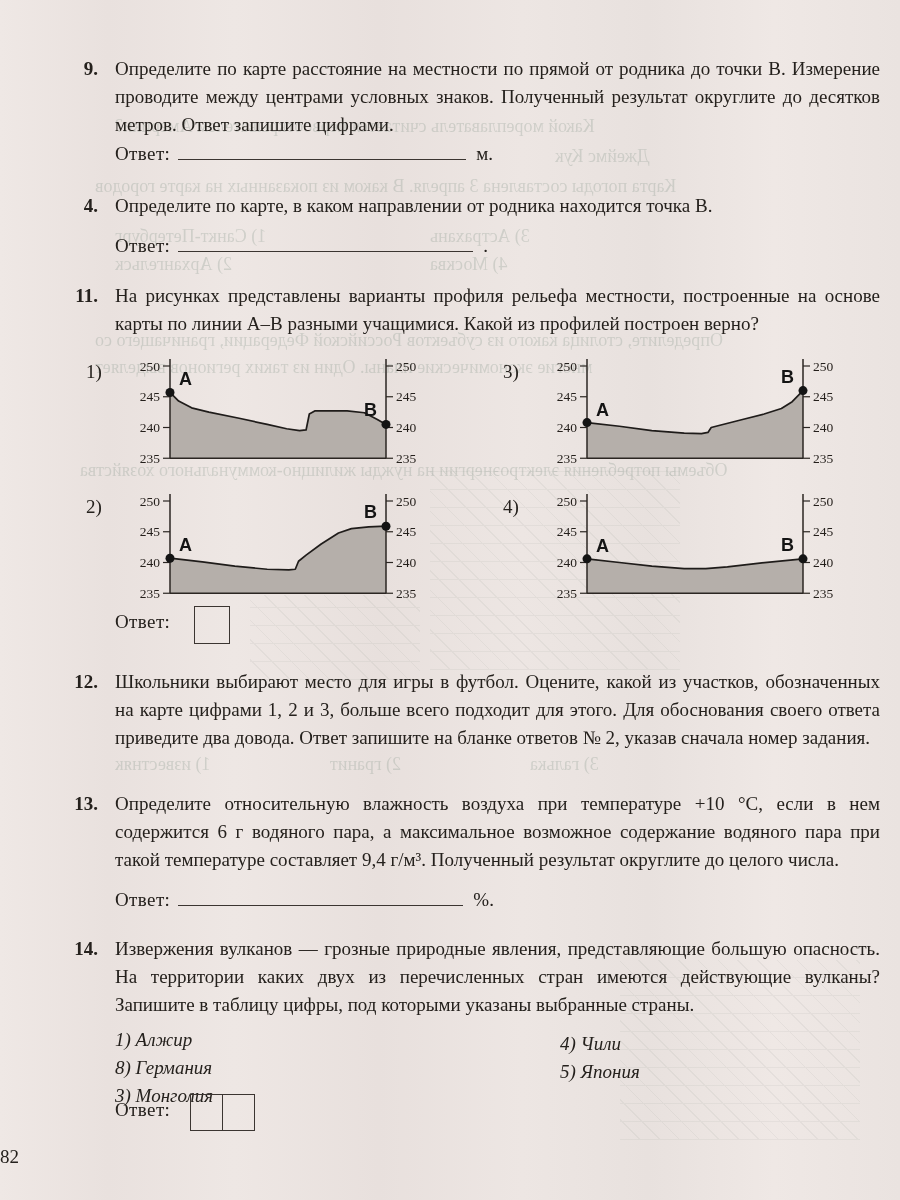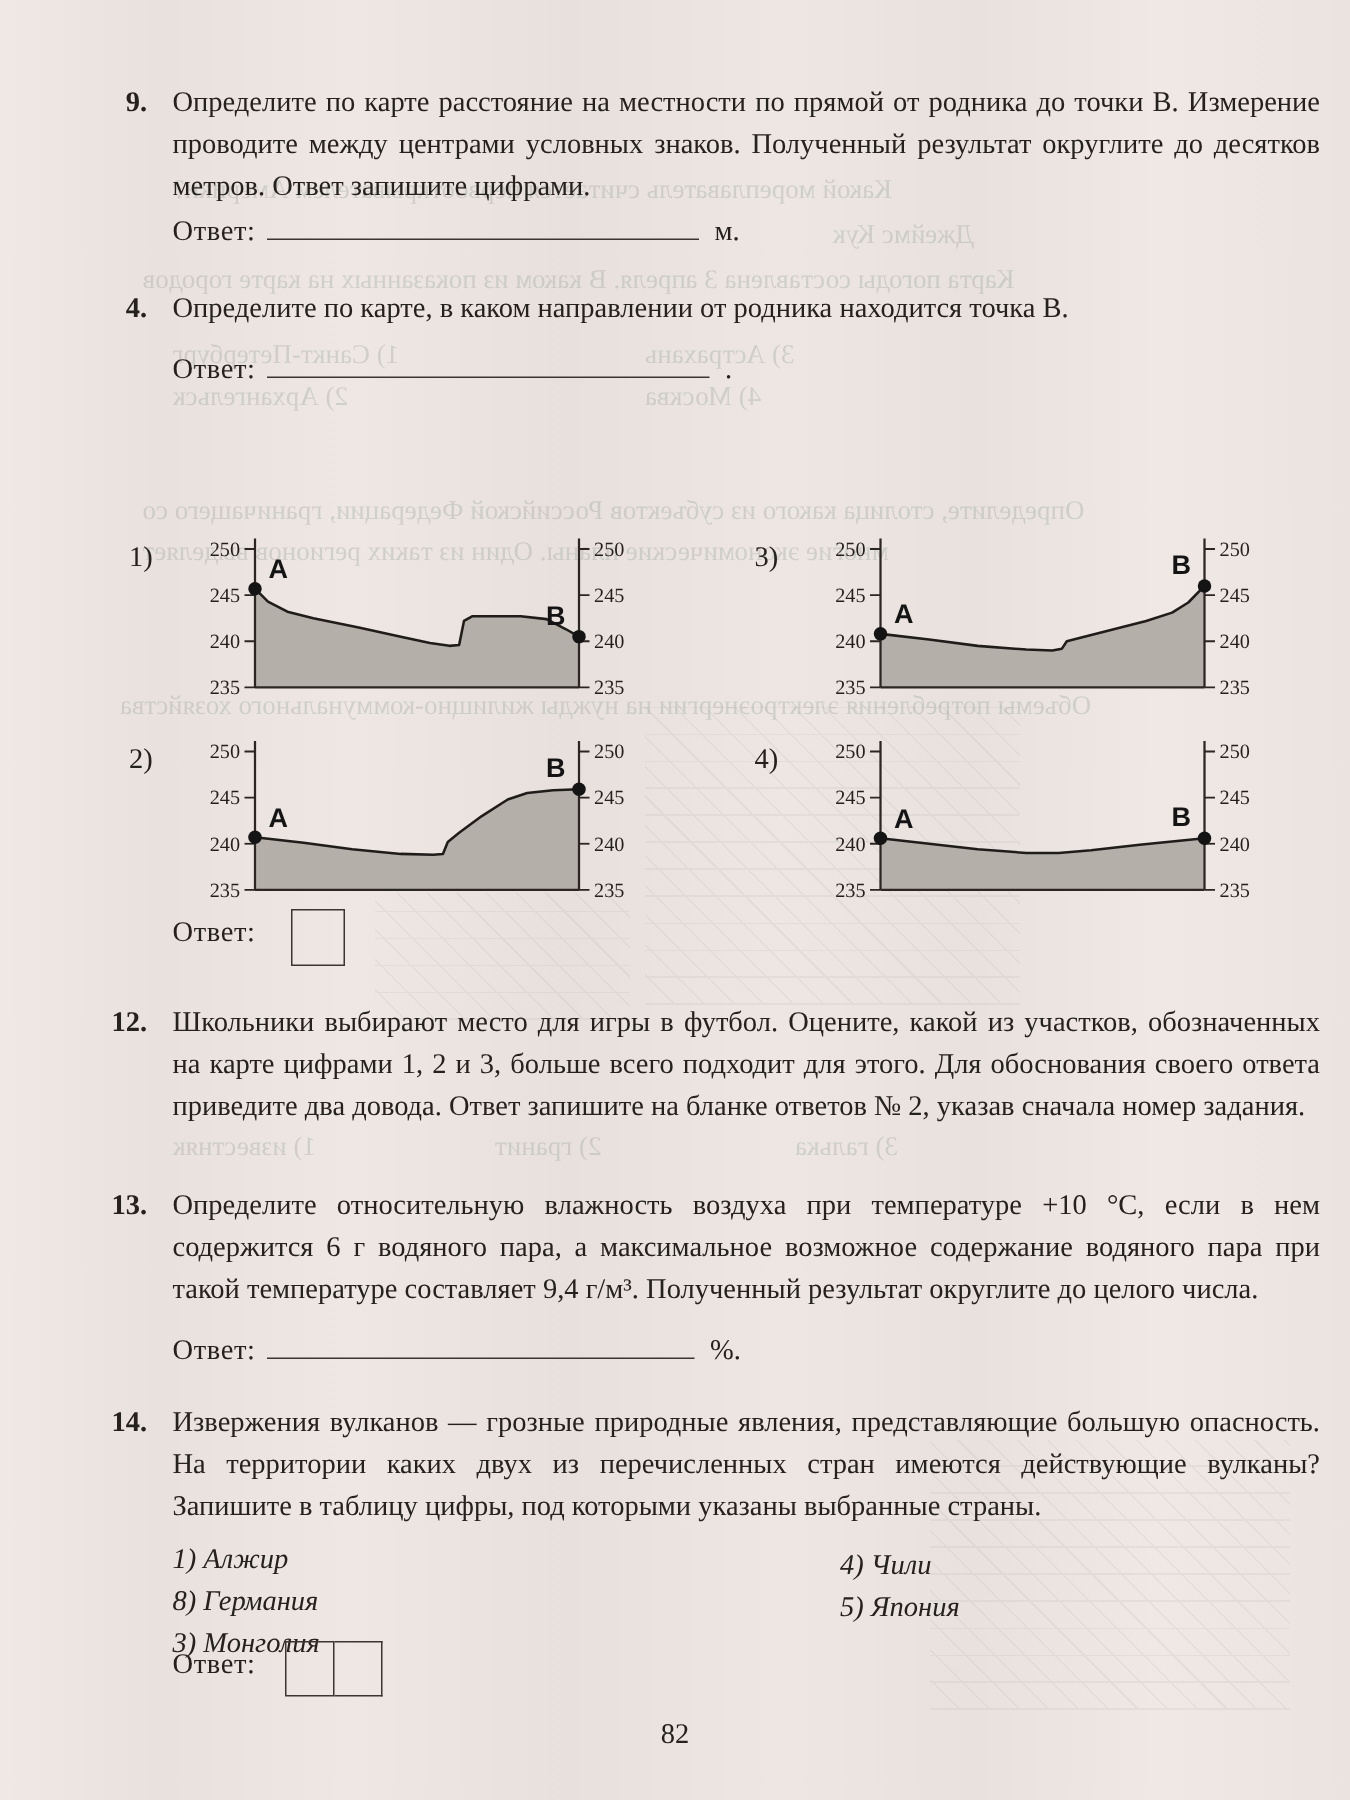--- a/index.html
+++ b/index.html
@@ -82,21 +82,21 @@
   .chart-num{
     flex:0 0 38px;font-size:19px;line-height:28px;padding-top:6px;
   }
   .chart-cell svg{display:block;margin-top:2px;}
   .options-col{
     position:absolute;font-size:19px;line-height:28px;font-style:italic;
   }
   .options-col div{white-space:nowrap;}
   .page-number{
     position:absolute;left:0;width:100%;top:1146px;
-    text-align:center;font-size:19px;
+    font-size:19px;
   }
 </style>
 </head>
 <body>
 
 <div class="paper">
 
   <div id="ghost-layer">
       <div class="ghost" style="left: 115px; top: 116px; color: rgb(141, 156, 145);">Какой мореплаватель считается первооткрывателем Америки?</div>
       <div class="ghost" style="left: 555px; top: 146px; color: rgb(141, 156, 145);">Джеймс Кук</div>
@@ -129,20 +129,24 @@
   <div class="q" style="top:192px">
     <div class="qnum">4.</div>
     <div class="qtext">Определите по карте, в каком направлении от родника находится точка В.</div>
   </div>
   <div class="answer-row" style="top:232px">
     <span class="alabel">Ответ:</span>
     <span class="aline" style="width:295px"></span>
     <span class="asuffix">.</span>
   </div>
 
+  <div class="q" style="top:282px">
+    <div class="qnum">11.</div>
+    <div class="qtext">На рисунках представлены варианты профиля рельефа местности, построенные на основе карты по линии А–В разными учащимися. Какой из профилей по­строен верно?</div>
+  </div>
 
   <div class="charts-grid">
     <div class="chart-cell">
       <span class="chart-num">1)</span>
       <svg width="310" height="125" viewBox="0 0 310 125">
           <polygon points="46,38.44500000000007 54.64,47.05499999999993 67.6,53.82000000000007 84.88,58.125 115.12,64.275 143.2,70.42500000000001 162.64,74.72999999999993 175.6,76.575 182.08,75.96000000000004 185.32,59.97000000000007 190.72,56.895000000000074 223.12,56.895000000000074 240.4,58.73999999999997 253.36,65.50499999999994 262,70.42500000000001 262,104.25 46,104.25" fill="#b5afaa"></polygon>
           <polyline points="46,38.44500000000007 54.64,47.05499999999993 67.6,53.82000000000007 84.88,58.125 115.12,64.275 143.2,70.42500000000001 162.64,74.72999999999993 175.6,76.575 182.08,75.96000000000004 185.32,59.97000000000007 190.72,56.895000000000074 223.12,56.895000000000074 240.4,58.73999999999997 253.36,65.50499999999994 262,70.42500000000001" fill="none" stroke="#1f1c1a" stroke-width="1.7" stroke-linejoin="round"></polyline>
           <line x1="46" y1="5" x2="46" y2="104.25" stroke="#2b2622" stroke-width="1.5"></line>
           <line x1="262" y1="5" x2="262" y2="104.25" stroke="#2b2622" stroke-width="1.5"></line>
           <line x1="46" y1="104.25" x2="262" y2="104.25" stroke="#2b2622" stroke-width="1.5"></line>

